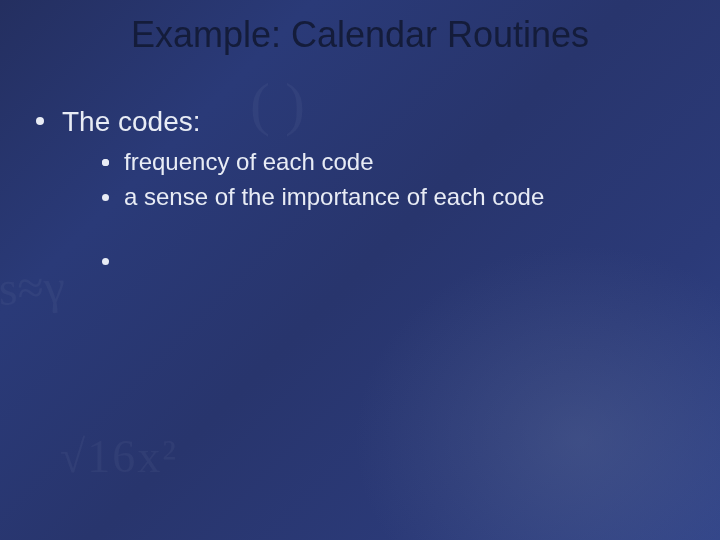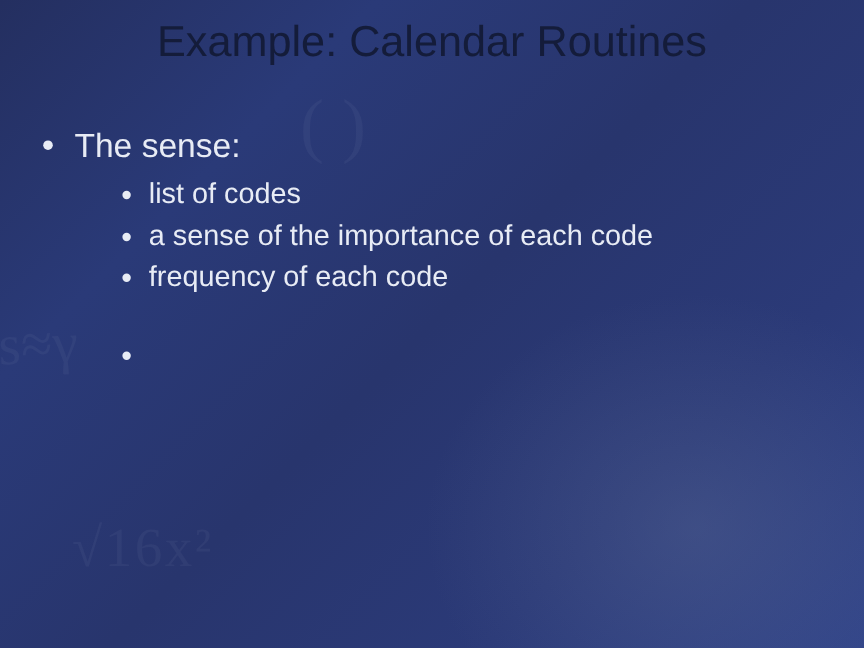--- a/index.html
+++ b/index.html
@@ -102,34 +102,33 @@
   <div class="scribble sc1">ss≈γ</div>
   <div class="scribble sc2">(  )</div>
   <div class="scribble sc3">√16x²</div>
 
   <div class="title">Example: Calendar Routines</div>
 
   <div class="body">
     <ul class="level1">
       <li>
         <span class="bullet"></span>
-        <span>The sense:</span>
+        <span>The codes:</span>
 
         <ul class="level2">
           <li>
             <span class="bullet"></span>
-            <span>list of codes</span>
+          </li>
+          <li>
+            <span class="bullet"></span>
+            <span>frequency of each code</span>
           </li>
           <li>
             <span class="bullet"></span>
             <span>a sense of the importance of each code</span>
-          </li>
-          <li>
-            <span class="bullet"></span>
-            <span>frequency of each code</span>
           </li>
         </ul>
 
         <div class="gap"></div>
 
         <ul class="level2">
           <li>
             <span class="bullet"></span>
           </li>
         </ul>

